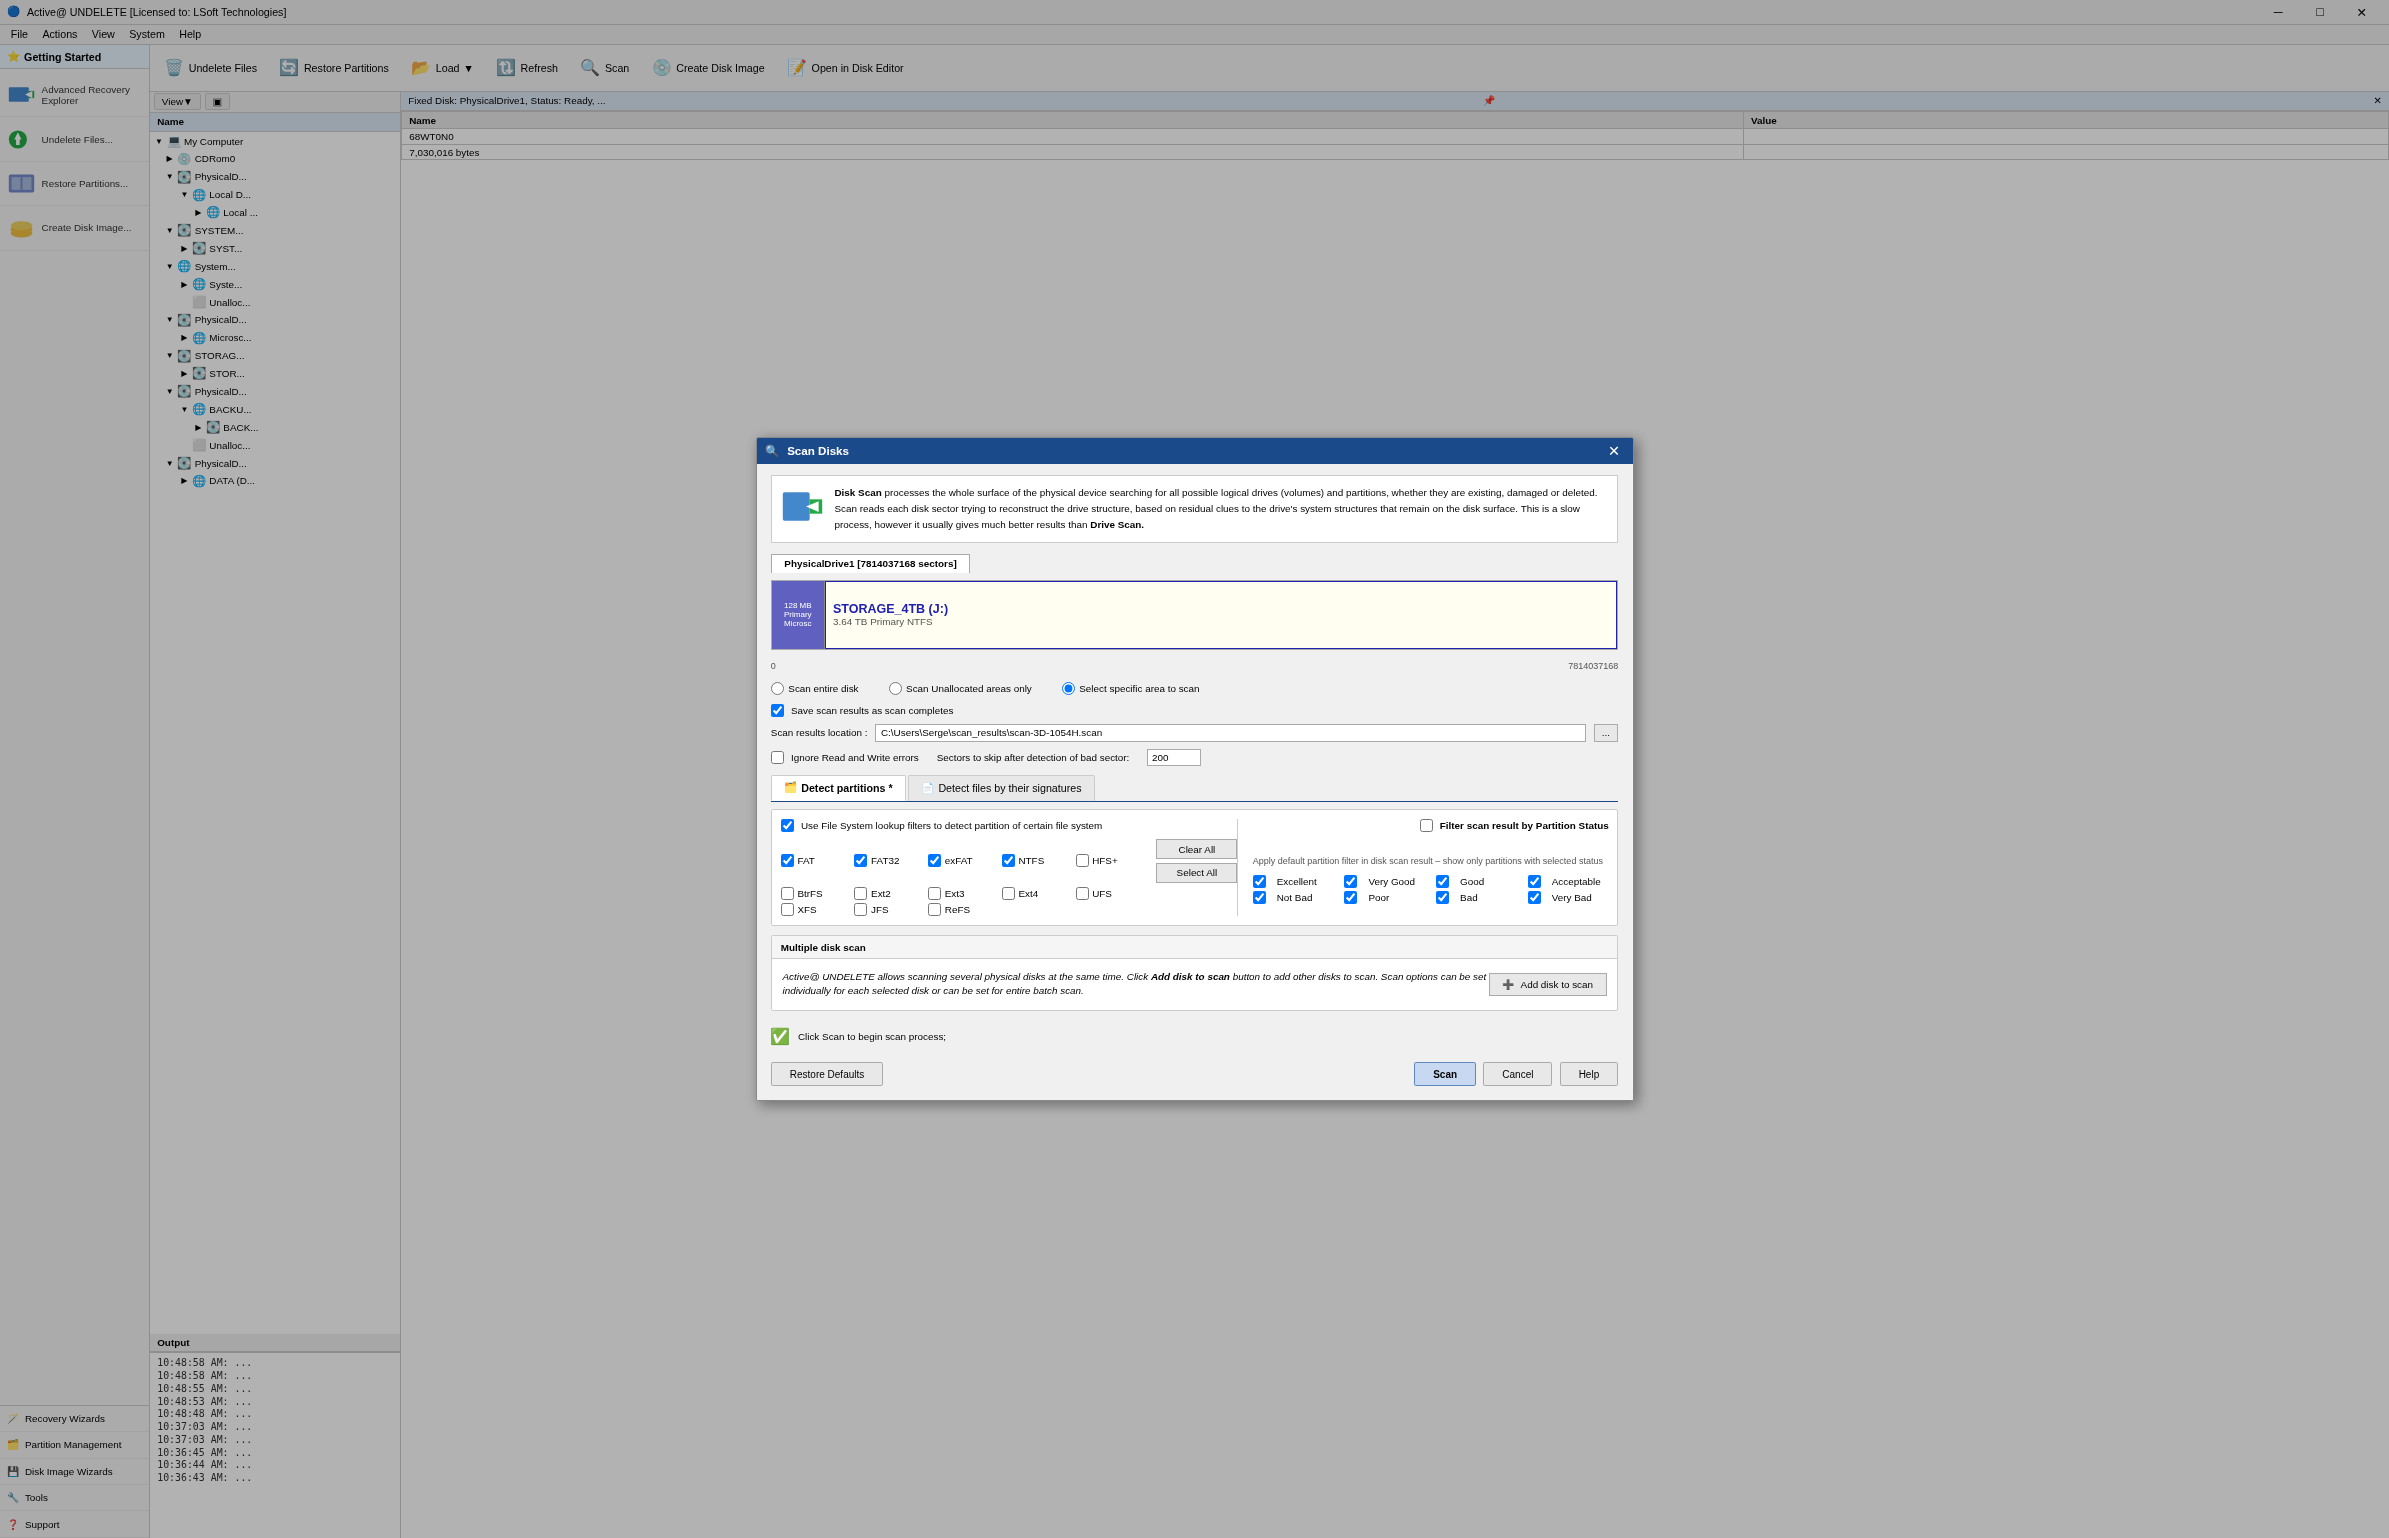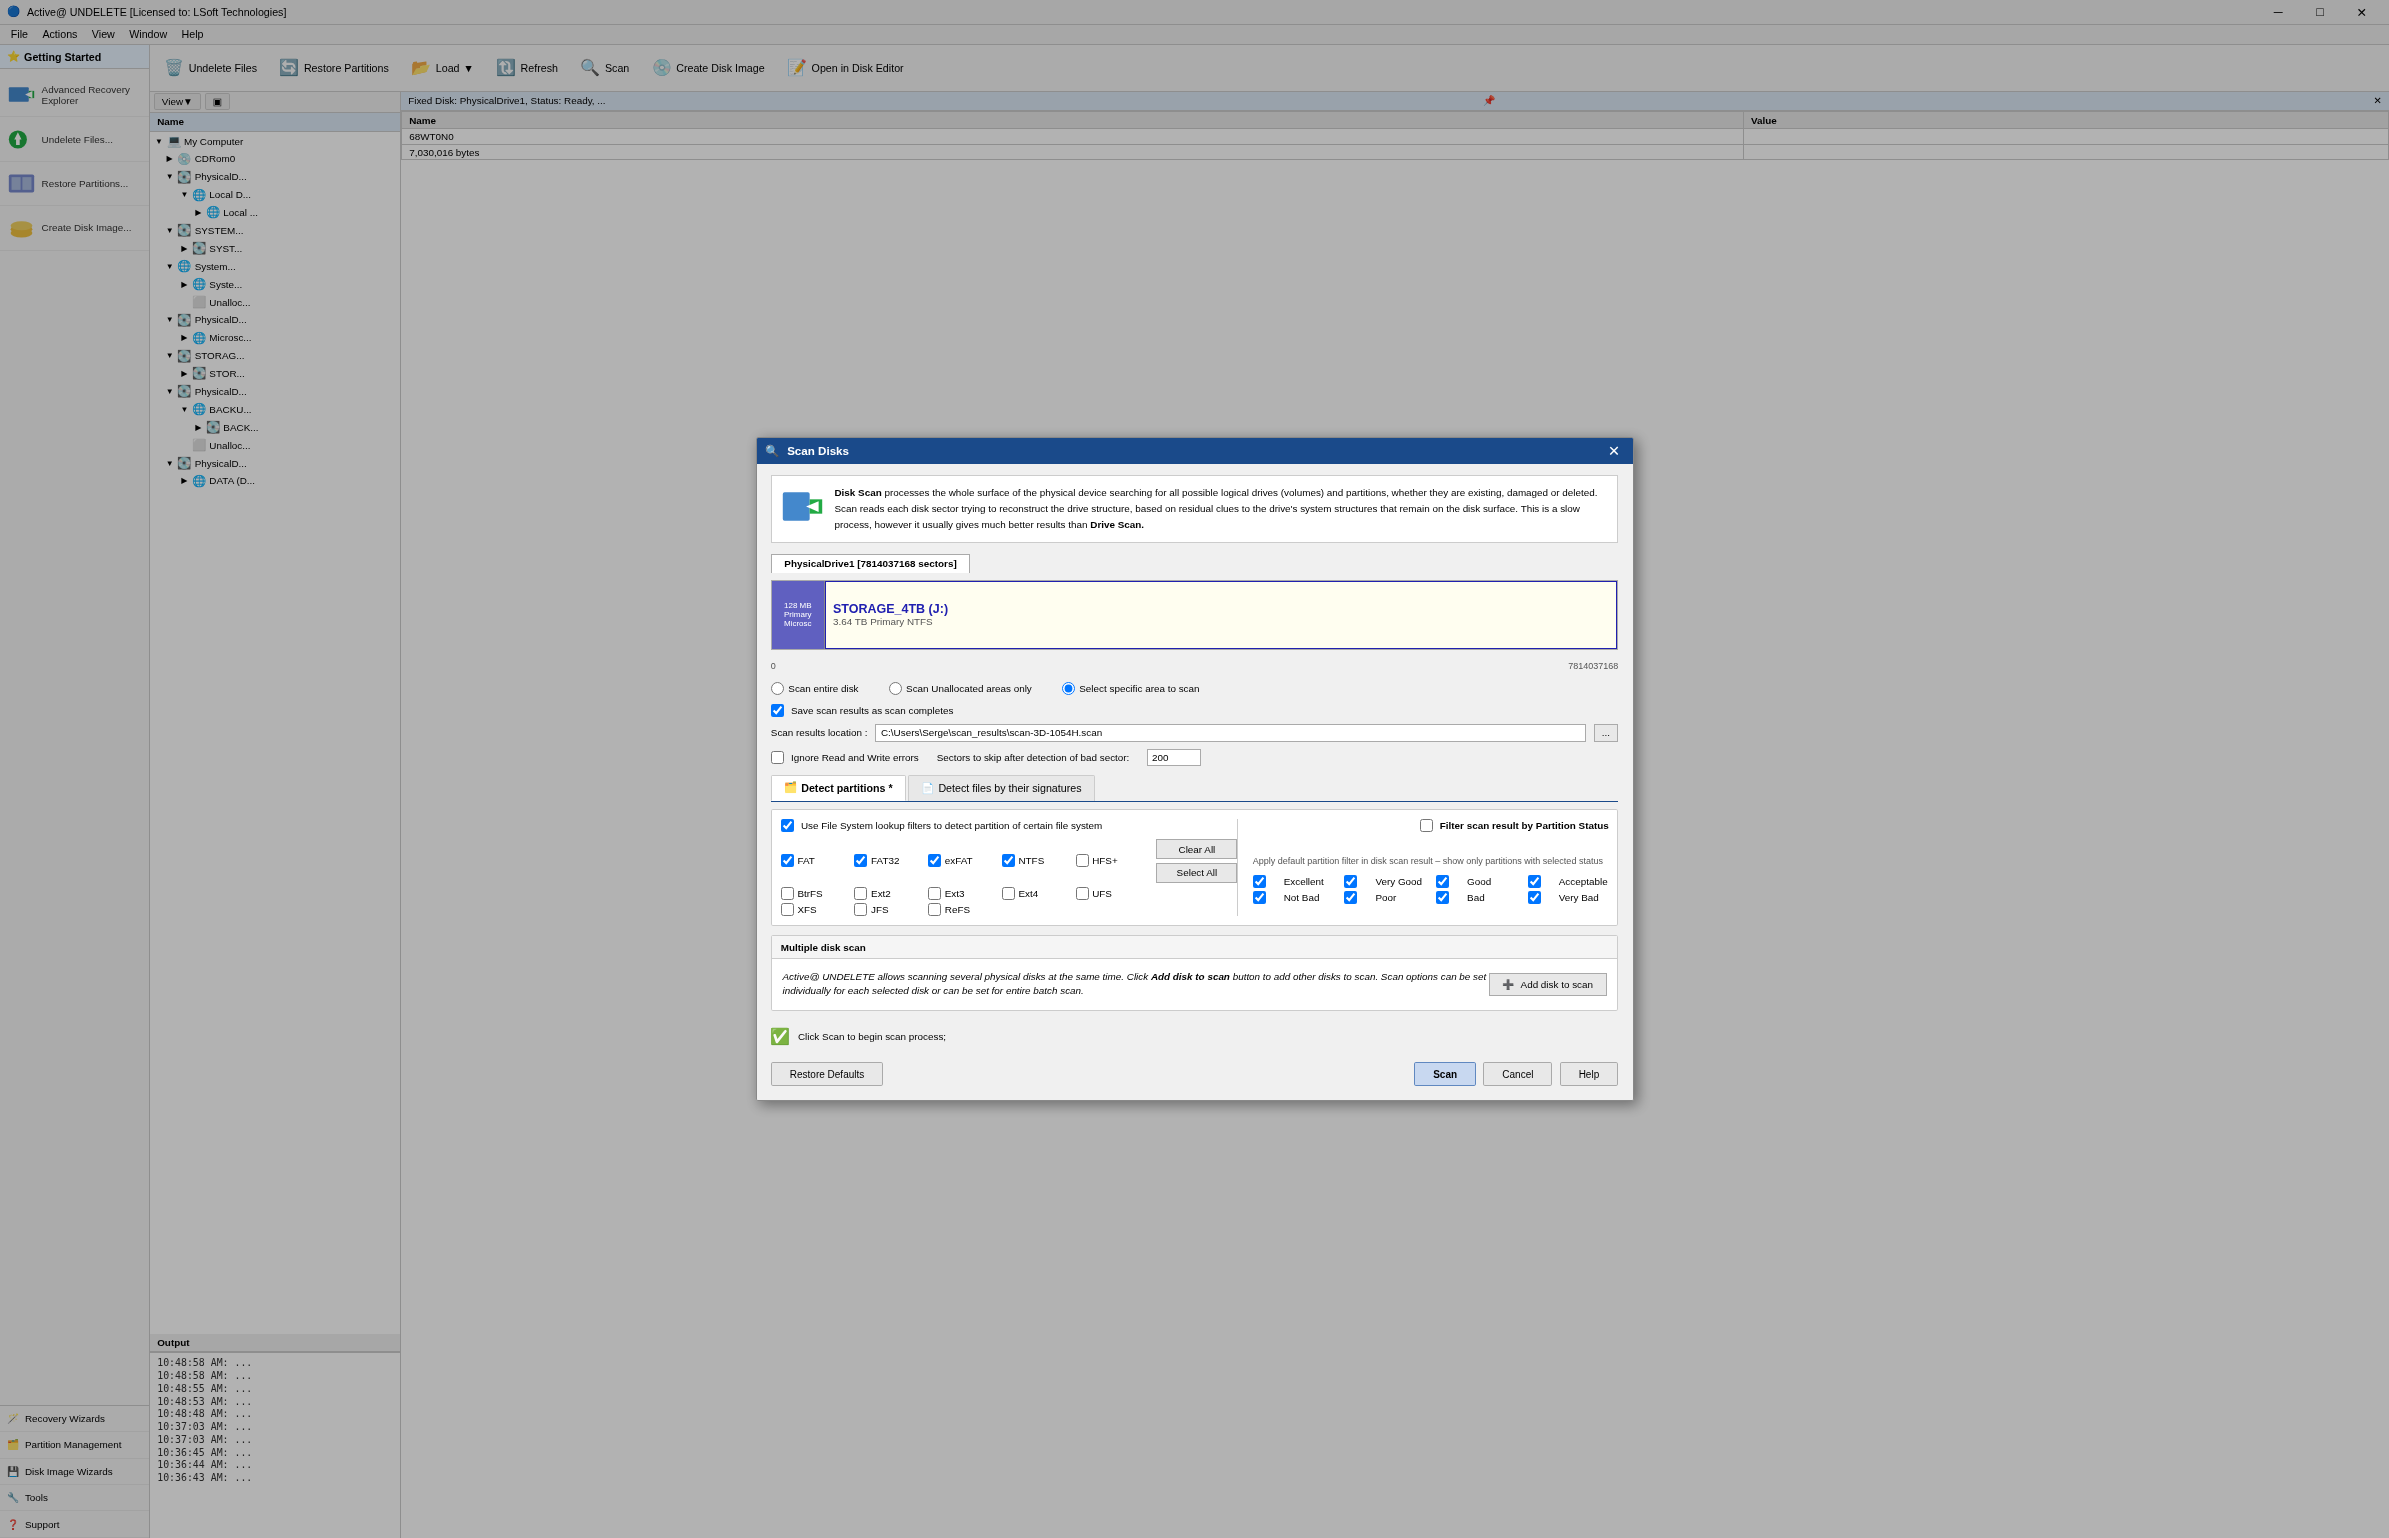--- a/index.html
+++ b/index.html
@@ -310,21 +310,21 @@
       margin-bottom: 9px;
       border-radius: 1.8px;
     }
     .fs-grid-row { display: flex; gap: 10.7px; width: 100%; }
     .fs-item { display: flex; align-items: center; gap: 3.6px; font-size: 9.9px; min-width: 63px; }
 
     .filter-section { display: flex; gap: 0; padding: 9px; }
     .filter-left { flex: 1; }
     .filter-right { flex: 1; border-left: 0.9px solid #ccc; padding-left: 14.3px; }
     .status-row { display: flex; gap: 10.7px; width: 100%; }
-    .status-item { display: flex; align-items: center; gap: 18px; font-size: 9.9px; min-width: 81px; }
+    .status-item { display: flex; align-items: center; gap: 11px; font-size: 9.9px; min-width: 81px; }
 
     .multi-scan-section {
       border: 0.9px solid #ccc;
       background: white;
       margin-bottom: 9px;
       border-radius: 1.8px;
     }
     .multi-scan-btn-label {
       padding: 5.4px 9px; font-size: 9.9px; font-weight: bold;
       background: #f5f5f5; border-bottom: 0.9px solid #ccc;
@@ -389,21 +389,21 @@
     <button class="title-bar-btn">─</button>
     <button class="title-bar-btn">□</button>
     <button class="title-bar-btn close">✕</button>
   </div>
 </div>
 
 <div class="menu-bar">
   <div class="menu-item">File</div>
   <div class="menu-item">Actions</div>
   <div class="menu-item">View</div>
-  <div class="menu-item">Window</div>
+  <div class="menu-item">System</div>
   <div class="menu-item">Help</div>
 </div>
 
 <div class="app-layout">
 
   <div class="sidebar">
     <div class="sidebar-header">
       <span>⭐</span>
       <span>Getting Started</span>
     </div>

